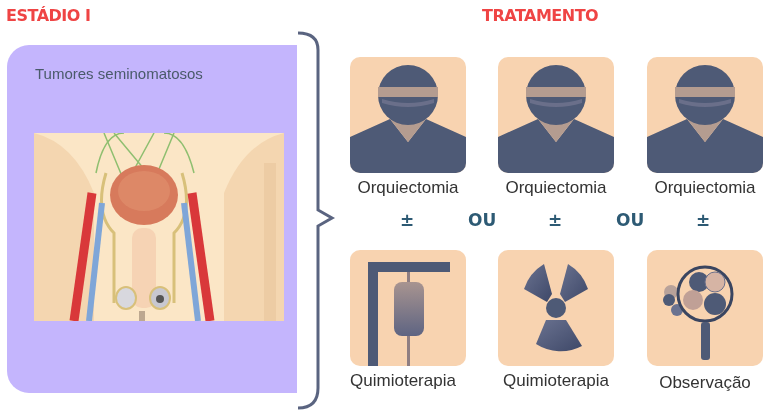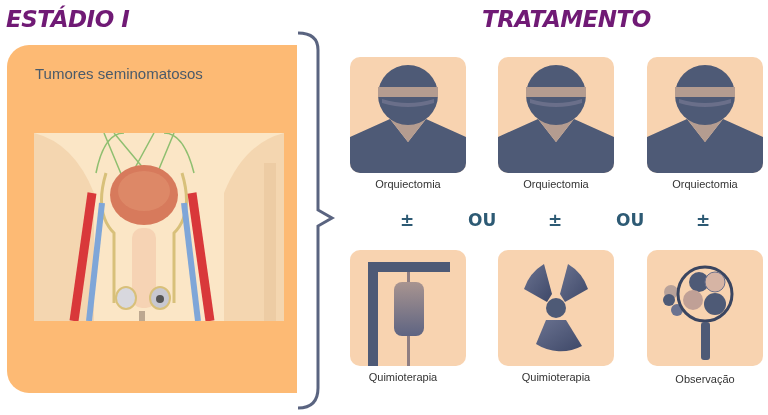--- a/index.html
+++ b/index.html
@@ -1,26 +1,26 @@
 <!DOCTYPE html>
 <html><head>
 <meta charset="utf-8">
 <style>
   html,body{margin:0;padding:0;background:#ffffff;}
   body{width:768px;height:415px;position:relative;overflow:hidden;font-family:"DejaVu Sans","Liberation Sans",sans-serif;}
-  .heading{position:absolute;font-weight:bold;color:#701a75;font-size:23px;letter-spacing:-0.5px;font-style:italic;}
+  .heading{position:absolute;font-weight:bold;color:#ef4444;font-size:16px;letter-spacing:-0.5px;}
   #h-left{left:6px;top:6px;}
   #h-right{left:482px;top:6px;}
-  .left-panel{position:absolute;left:7px;top:45px;width:290px;height:348px;background:#fdba74;border-radius:22px 0 0 22px;}
+  .left-panel{position:absolute;left:7px;top:45px;width:290px;height:348px;background:#c4b5fd;border-radius:22px 0 0 22px;}
   .panel-label{position:absolute;left:28px;top:20px;font-family:"Liberation Sans",sans-serif;font-size:15px;color:#4a5a6a;}
   .anatomy{position:absolute;left:27px;top:88px;width:250px;height:188px;background:#fbe6c6;}
   .brace{position:absolute;left:296px;top:30px;}
   .card{position:absolute;width:116px;height:116px;background:#f8d3b0;border-radius:10px;overflow:hidden;}
   .card svg{position:absolute;left:0;top:0;}
-  .cap{position:absolute;width:150px;text-align:center;font-family:"Liberation Sans",sans-serif;font-size:11px;color:#333;}
+  .cap{position:absolute;width:150px;text-align:center;font-family:"Liberation Sans",sans-serif;font-size:17px;color:#333;}
   .op{position:absolute;font-weight:bold;color:#2d5a74;font-size:17px;font-family:"DejaVu Sans",sans-serif;}
 </style>
 </head>
 <body>
 
 <div class="heading" id="h-left">ESTÁDIO I</div>
 <div class="heading" id="h-right">TRATAMENTO</div>
 
 <div class="left-panel">
   <div class="panel-label">Tumores seminomatosos</div>

